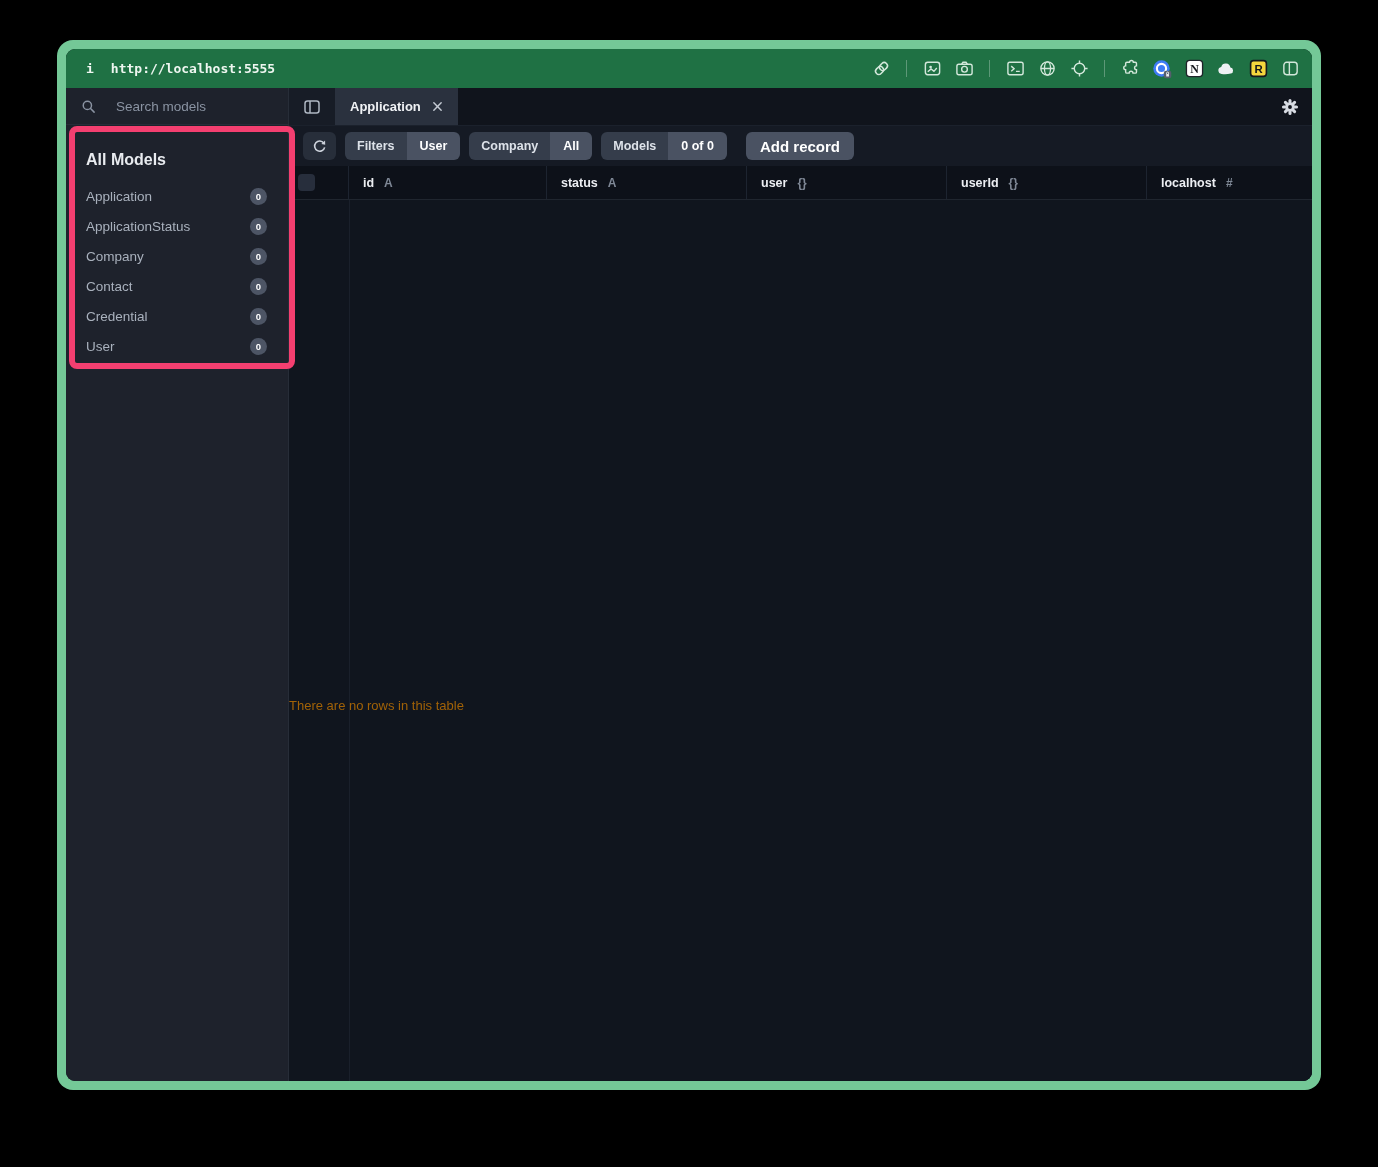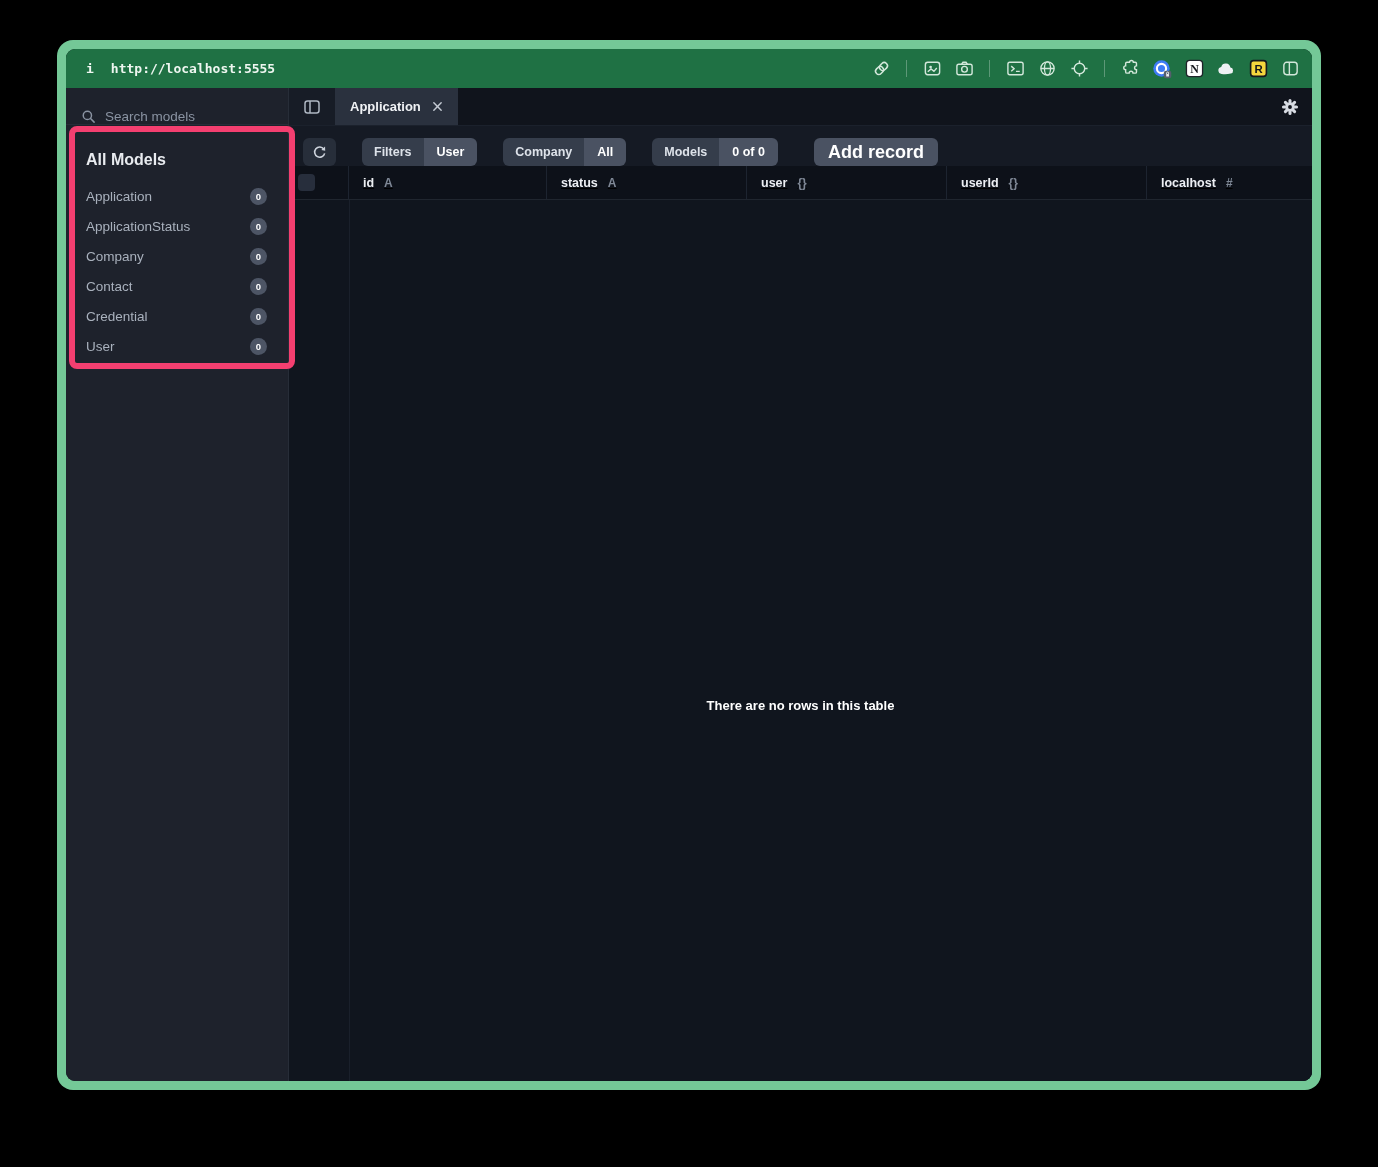--- a/index.html
+++ b/index.html
@@ -20,21 +20,21 @@
   .tb-icon { width:20px; height:20px; display:flex; align-items:center; justify-content:center;
              color:#d2e7da; cursor:pointer; }
   .tb-divider { width:1px; height:17px; background:rgba(255,255,255,.28); margin:0 3px; }
 
   
   .content { flex:1; display:flex; min-height:0; }
 
   
   .sidebar { width:223px; flex:0 0 223px; background:#1e222c; border-right:1px solid #272d38;
              display:flex; flex-direction:column; }
-  .search-row { height:37px; flex:0 0 37px; display:flex; align-items:flex-end; gap:9px;
+  .search-row { height:37px; flex:0 0 37px; display:flex; align-items:center; gap:20px;
                 padding:0 15px; border-bottom:1px solid #272d38; color:#8a93a2; }
   .search-row input { flex:1; background:transparent; border:none; outline:none;
                       color:#c5ccd6; font-size:13.5px; font-family:inherit; }
   .search-row input::placeholder { color:#8a93a2; }
   .models { padding-top:16px; }
   .models-title { padding:10px 20px 12px; color:#e8ebef; font-weight:bold; font-size:16px; }
   .model-item { height:30px; display:flex; align-items:center; justify-content:space-between;
                 padding:0 21px 0 20px; color:#a9b1bd; font-size:13.5px; cursor:pointer; }
   .badge { min-width:17px; height:17px; border-radius:9px; background:#4d5565; color:#fff;
            font-size:9.5px; font-weight:bold; display:flex; align-items:center; justify-content:center;
@@ -45,47 +45,47 @@
 
   .tabbar { height:37px; flex:0 0 37px; display:flex; align-items:stretch; background:#10141c; position:relative; }
   .toggle-zone { width:46px; background:#171c26; display:flex; align-items:center; justify-content:center;
                  color:#aeb6c2; cursor:pointer; }
   .tab { display:flex; align-items:center; gap:11px; padding:0 15px; background:#2a313e;
          color:#f0f2f5; font-weight:bold; font-size:13px; cursor:pointer; }
   .tab-close { display:flex; align-items:center; color:#c4cad3; cursor:pointer; }
   .gear-btn { position:absolute; right:13px; top:50%; transform:translateY(-50%); cursor:pointer;
               width:18px; height:18px; }
 
-  .toolbar { height:41px; flex:0 0 41px; background:#151a24; display:flex; align-items:flex-end;
-             gap:26px; padding:0 14px; border-top:1px solid #1b212c; }
+  .toolbar { height:41px; flex:0 0 41px; background:#151a24; display:flex; align-items:center;
+             gap:9px; padding:0 14px; border-top:1px solid #1b212c; }
   .refresh-btn { width:33px; height:28px; background:#272e3a; border:none; border-radius:6px;
                  color:#cdd3dc; display:flex; align-items:center; justify-content:center; cursor:pointer; }
   .seg { display:flex; height:28px; border-radius:6px; overflow:hidden; font-size:12.5px;
          font-weight:bold; cursor:pointer; }
   .seg-label { background:#353d4b; color:#dde2e9; padding:0 12px; display:flex; align-items:center; }
   .seg-value { background:#4a5262; color:#fff; padding:0 13px; display:flex; align-items:center; }
   .add-record { height:28px; background:#4a5262; color:#fff; border:none; border-radius:6px;
-                font-weight:bold; font-size:18px; padding:0 14px; margin-left:10px;
+                font-weight:bold; font-size:15px; padding:0 14px; margin-left:10px;
                 font-family:inherit; cursor:pointer; }
 
   .header-row { height:34px; flex:0 0 34px; background:#0d1119; display:flex; align-items:stretch;
-                border-bottom:1px solid #20262f; font-size:12.5px;text-decoration:underline; }
+                border-bottom:1px solid #20262f; font-size:12.5px; }
   .hcell { display:flex; align-items:center; gap:10px; padding:0 14px; border-right:1px solid #1d2430; }
   .hcell-check { width:60px; flex:0 0 60px; justify-content:flex-start; padding-left:9px; }
   .checkbox { width:17px; height:17px; border-radius:4px; background:#272e3c; cursor:pointer; }
   .col-id { width:198px; flex:0 0 198px; }
   .col-userid, .col-user, .col-status { width:200px; flex:0 0 200px; }
   .col-statusid { flex:1; border-right:none; }
   .hname { color:#eceef2; font-weight:bold; }
   .htype { color:#7f8896; font-weight:bold; font-size:12px; }
 
   .table-body { flex:1; position:relative; background:#10151e; }
   .table-body::before { content:""; position:absolute; left:60px; top:0; bottom:0; width:1px; background:#1a202b; }
-  .empty-msg { position:absolute; top:498px; left:0; right:0; text-align:center;
-               color:#ffffff; font-weight:bold; font-size:13px; }
+  .empty-msg { position:absolute; top:498px; left:0; right:0; 
+               color:#a16207; font-weight:normal; font-size:13px; }
 
   
   .annotation-rect { position:absolute; left:69px; top:126px; width:226px; height:243px;
                      border:6px solid #f43f70; border-radius:8px; z-index:50; pointer-events:none; }
 
   svg { display:block; }
 </style>
 </head>
 <body>
 

